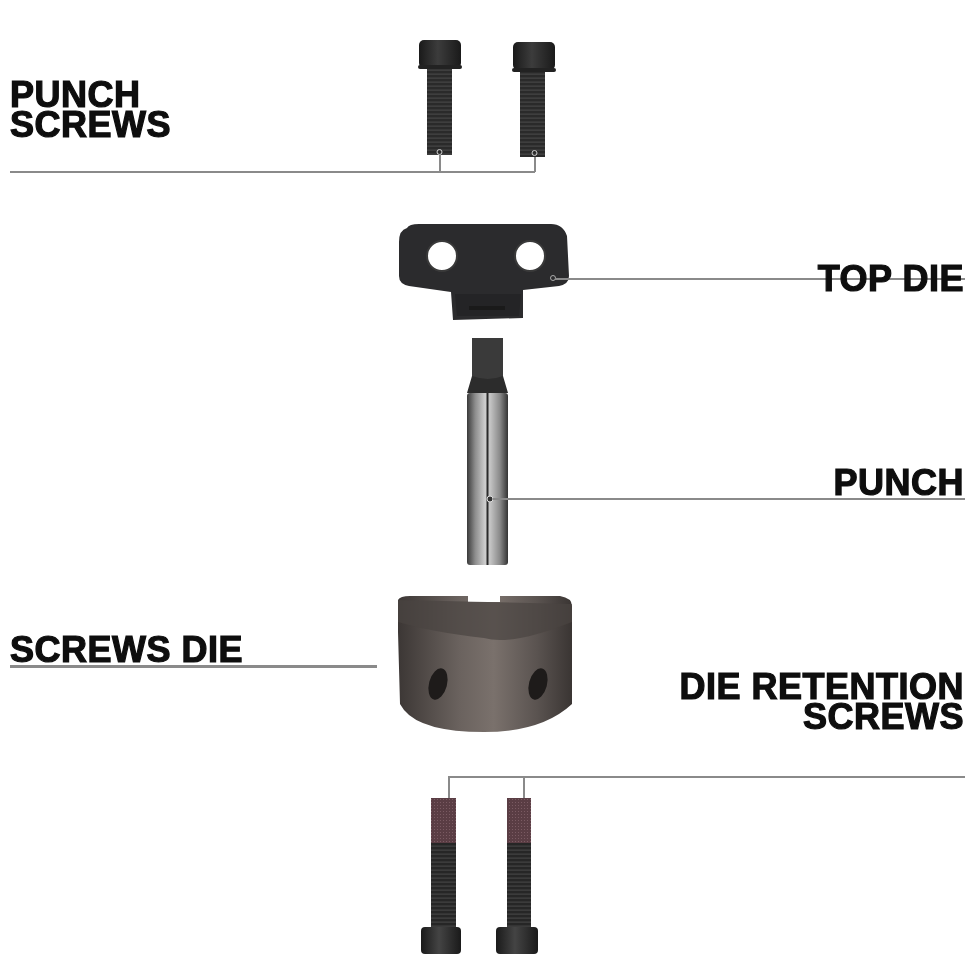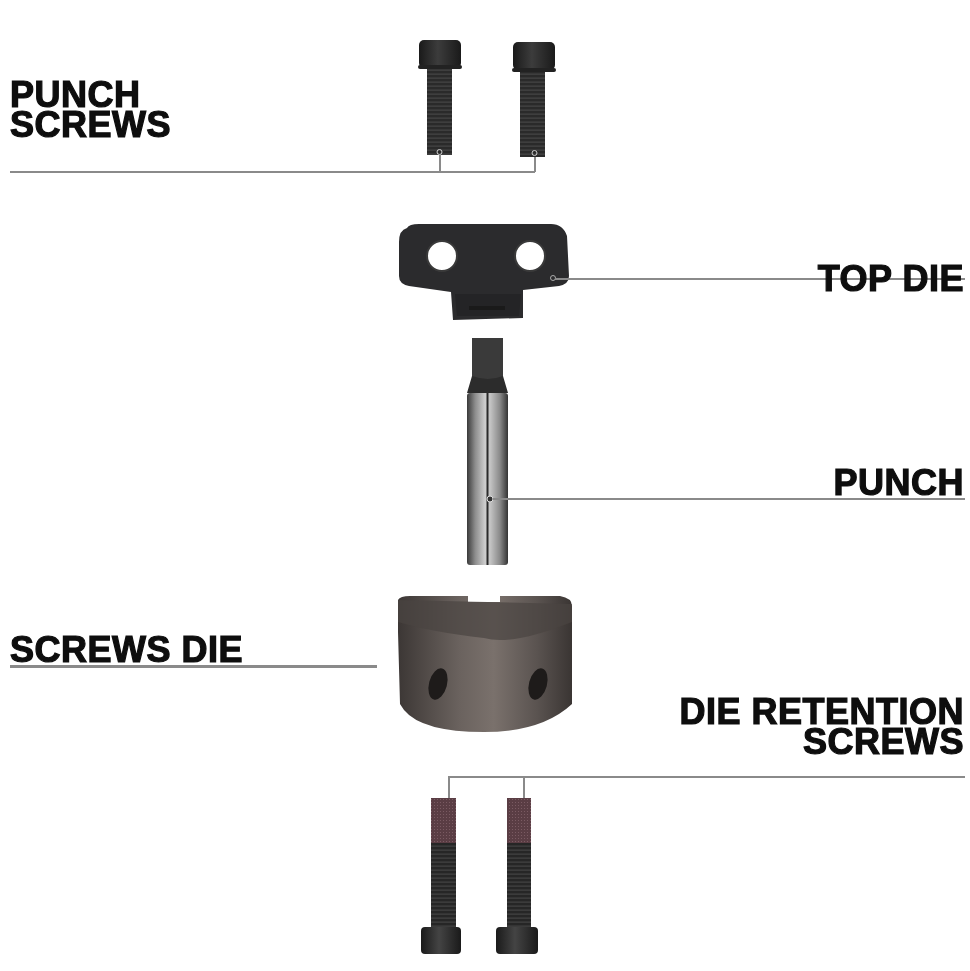--- a/index.html
+++ b/index.html
@@ -90,21 +90,21 @@
       <stop offset="0.8" stop-color="#5a5350"></stop>
       <stop offset="1" stop-color="#3a3533"></stop>
     </linearGradient>
   </defs>
   <path d="M6 8 Q8 4 18 4 L76 4 L76 10 L108 10 L108 4 L168 4 Q180 6 180 14 L180 112 Q150 140 92 140 Q30 140 12 118 L8 112 L6 40 Z" fill="url(#bd)"></path>
   <path d="M6 8 L180 12 L180 30 Q120 54 92 46 Q40 40 6 30 Z" fill="#4a4442" opacity="0.7"></path>
   <ellipse cx="46" cy="92" rx="9" ry="16" transform="rotate(15 46 92)" fill="#1e1b1a"></ellipse>
   <ellipse cx="146" cy="92" rx="9" ry="16" transform="rotate(15 146 92)" fill="#1e1b1a"></ellipse>
 </svg>
 
-<div class="label right" style="right:6px; top:697px;">
+<div class="label right" style="right:6px; top:672px;">
   <div>DIE RETENTION</div>
   <div>SCREWS</div>
 </div>
 <div class="line" style="left:448px; top:776px; width:517px; height:2px;"></div>
 <div class="line" style="left:448px; top:776px; width:1.5px; height:24px;"></div>
 <div class="line" style="left:523px; top:776px; width:1.5px; height:24px;"></div>
 
 <svg class="part" style="left:415px; top:795px;" width="130" height="165" viewBox="0 0 130 165">
   <defs>
     <pattern id="thread2" width="4" height="4" patternUnits="userSpaceOnUse">

